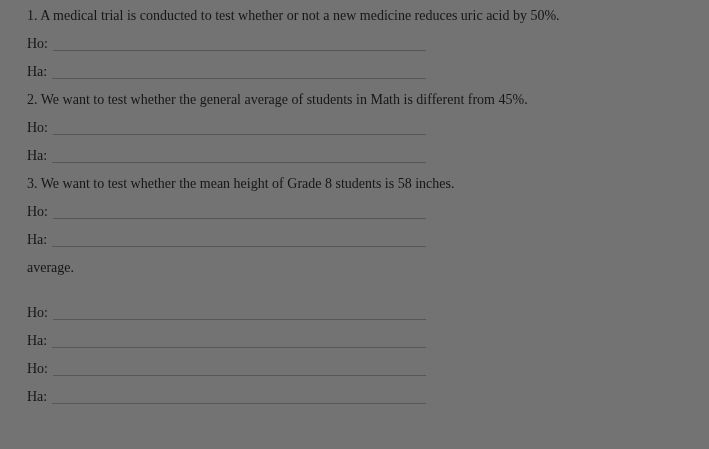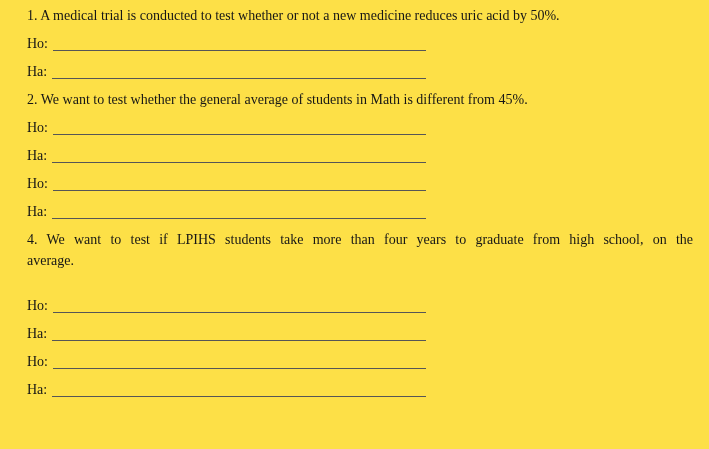--- a/index.html
+++ b/index.html
@@ -4,21 +4,21 @@
 <style>
   html, body {
     margin: 0;
     padding: 0;
     background: #ffffff;
   }
   .doc {
     box-sizing: border-box;
     width: 709px;
     height: 449px;
-    background: #fde047;
+    background: #737373;
     padding: 5px 16px 0 27px;
     font-family: "Liberation Serif", "DejaVu Serif", serif;
     font-size: 14px;
     color: #161616;
     overflow: hidden;
   }
   .qline {
     line-height: 21px;
     margin: 0 0 7px 0;
     white-space: nowrap;
@@ -68,30 +68,30 @@
   <div class="qline">2. We want to test whether the general average of students in Math is different from 45%.</div>
   <div class="hrow">
     <span class="hlabel">Ho:</span>
     <span class="blank"></span>
   </div>
   <div class="hrow">
     <span class="hlabel">Ha:</span>
     <span class="blank"></span>
   </div>
 
+  <div class="qline">3. We want to test whether the mean height of Grade 8 students is 58 inches.</div>
   <div class="hrow">
     <span class="hlabel">Ho:</span>
     <span class="blank"></span>
   </div>
   <div class="hrow">
     <span class="hlabel">Ha:</span>
     <span class="blank"></span>
   </div>
 
-  <div class="qline force-justify">4. We want to test if LPIHS students take more than four years to graduate from high school, on the</div>
   <div class="qline q4-last">average.</div>
   <div class="hrow">
     <span class="hlabel">Ho:</span>
     <span class="blank"></span>
   </div>
   <div class="hrow">
     <span class="hlabel">Ha:</span>
     <span class="blank"></span>
   </div>
 

